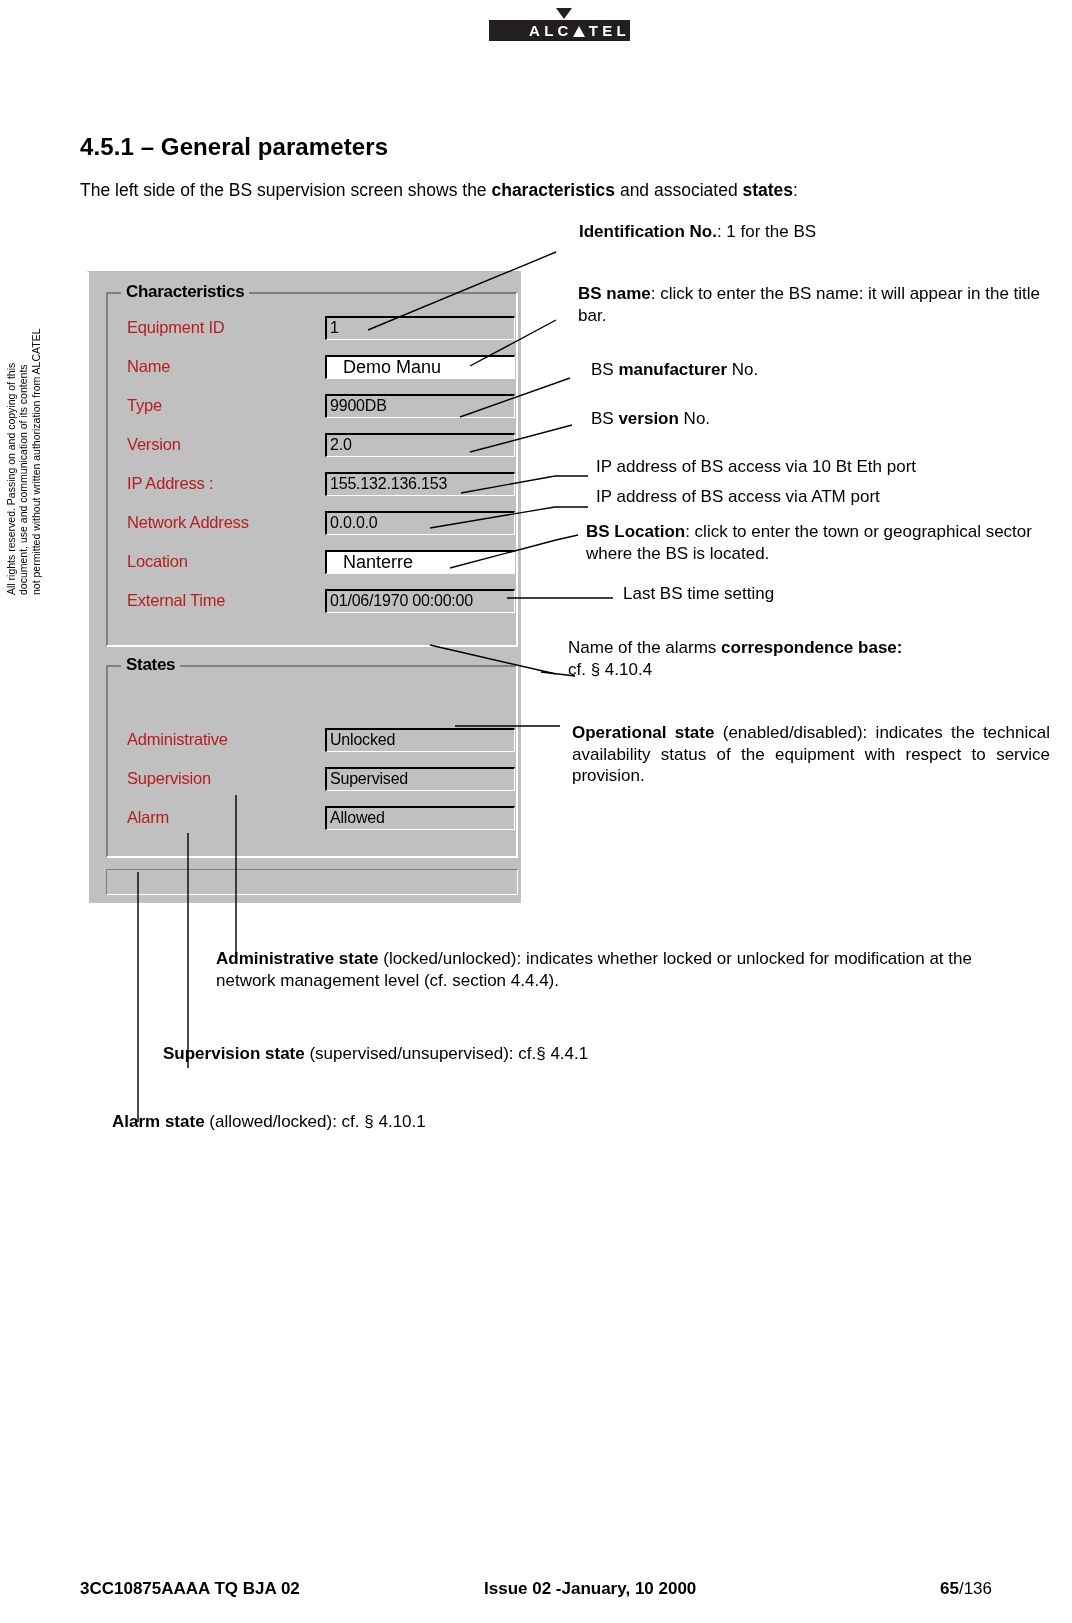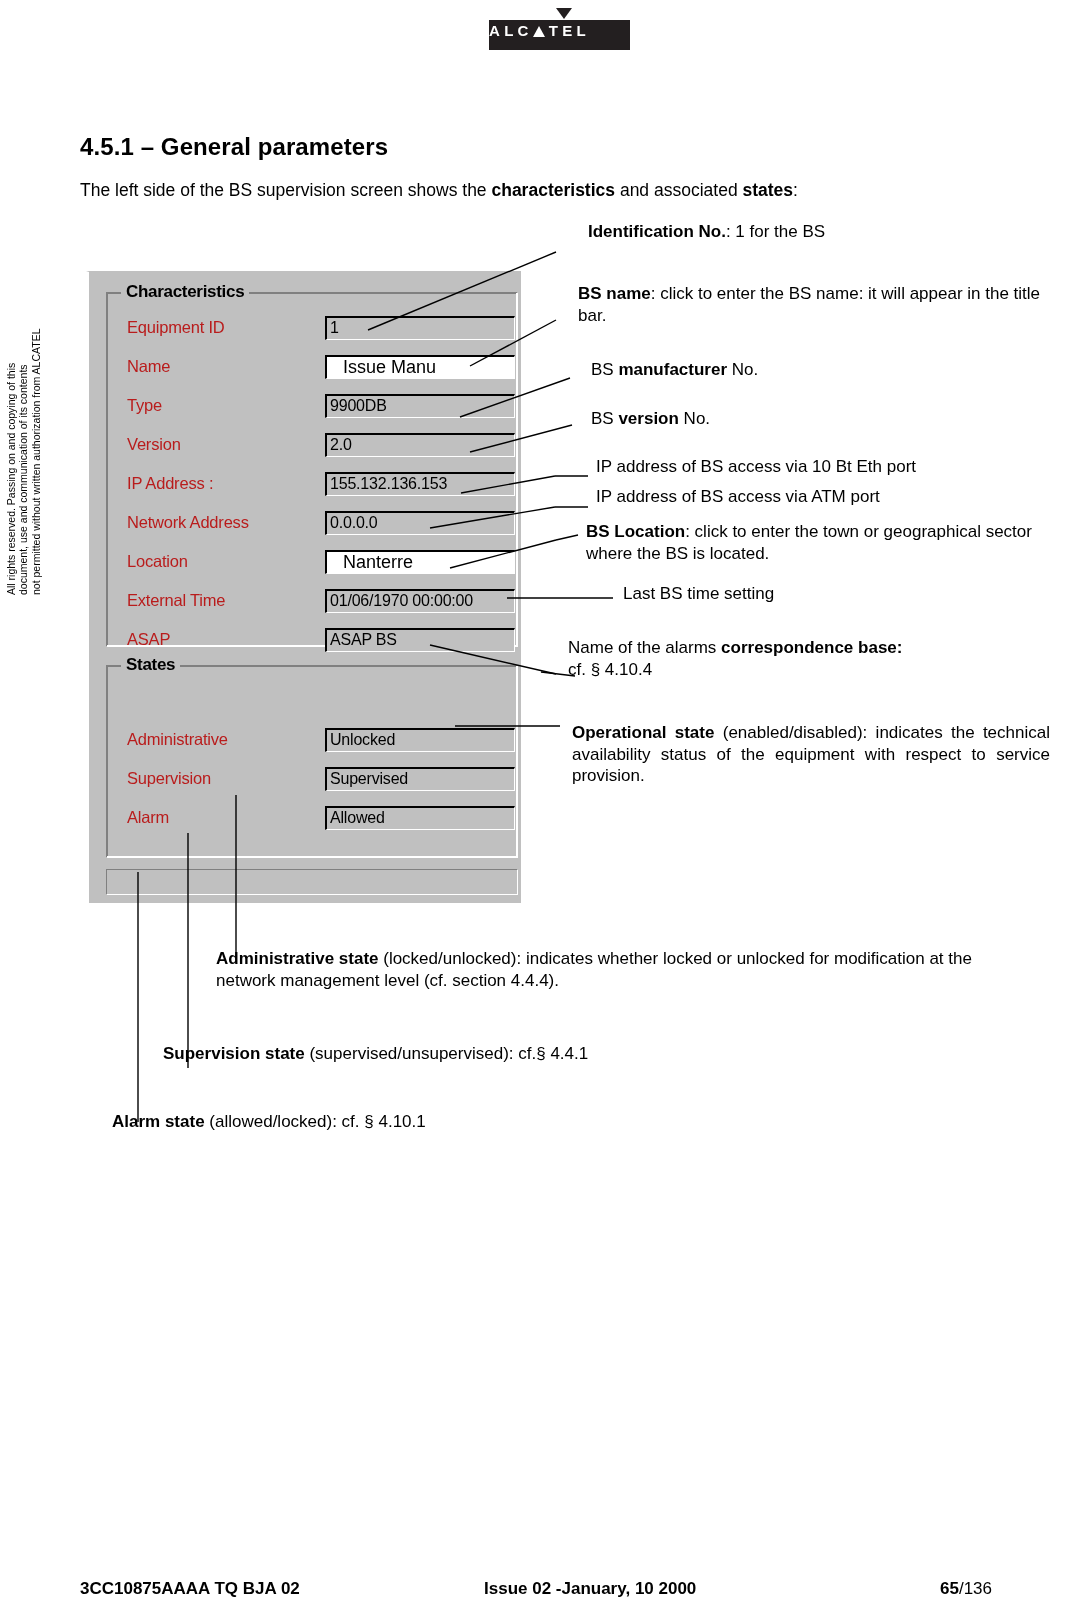--- a/index.html
+++ b/index.html
@@ -32,27 +32,27 @@
     height: 0;
     border-left: 8px solid transparent;
     border-right: 8px solid transparent;
     border-top: 11px solid #231f20;
   }
   #logo-box {
     position: absolute;
     left: 0px;
     top: 12px;
     width: 141px;
-    height: 30px;
+    height: 21px;
     background: #231f20;
     color: #ffffff;
     font-weight: bold;
     font-size: 15px;
     letter-spacing: 4.3px;
-    text-align: left;
+    text-align: right;
     line-height: 21px;
     white-space: nowrap;
   }
   #logo-box .tri {
     display: inline-block;
     width: 0;
     height: 0;
     border-left: 6px solid transparent;
     border-right: 6px solid transparent;
     border-bottom: 11px solid #ffffff;
@@ -248,21 +248,21 @@
   <div id="dialog-inner">
 
     <div class="group-box" id="group-characteristics">
       <div class="group-title">Characteristics</div>
       <div class="field-row" style="top:25px">
         <div class="field-label">Equipment ID</div>
         <div class="field-value">1</div>
       </div>
       <div class="field-row" style="top:64px">
         <div class="field-label">Name</div>
-        <div class="field-value editable">Issue Manu</div>
+        <div class="field-value editable">Demo Manu</div>
       </div>
       <div class="field-row" style="top:103px">
         <div class="field-label">Type</div>
         <div class="field-value">9900DB</div>
       </div>
       <div class="field-row" style="top:142px">
         <div class="field-label">Version</div>
         <div class="field-value">2.0</div>
       </div>
       <div class="field-row" style="top:181px">
@@ -273,24 +273,20 @@
         <div class="field-label">Network Address</div>
         <div class="field-value">0.0.0.0</div>
       </div>
       <div class="field-row" style="top:259px">
         <div class="field-label">Location</div>
         <div class="field-value editable">Nanterre</div>
       </div>
       <div class="field-row" style="top:298px">
         <div class="field-label">External Time</div>
         <div class="field-value">01/06/1970 00:00:00</div>
-      </div>
-      <div class="field-row" style="top:337px">
-        <div class="field-label">ASAP</div>
-        <div class="field-value">ASAP BS</div>
       </div>
     </div>
 
     <div class="group-box" id="group-states">
       <div class="group-title">States</div>
       <div class="field-row" style="top:64px">
         <div class="field-label">Administrative</div>
         <div class="field-value">Unlocked</div>
       </div>
       <div class="field-row" style="top:142px">
@@ -334,21 +330,21 @@
   <line x1="455" y1="726" x2="560" y2="726" stroke="#000" stroke-width="1.4"></line>
 
   <line x1="236" y1="795" x2="236" y2="960" stroke="#000" stroke-width="1.4"></line>
   <line x1="236" y1="960" x2="236" y2="960" stroke="#000" stroke-width="1.4"></line>
 
   <line x1="188" y1="833" x2="188" y2="1068" stroke="#000" stroke-width="1.4"></line>
 
   <line x1="138" y1="872" x2="138" y2="1122" stroke="#000" stroke-width="1.4"></line>
 </svg>
 
-<div class="callout" style="left:579px; top:221px; width:480px;margin-left:9px;"><b>Identification  No.</b><span>: 1 for the BS</span></div>
+<div class="callout" style="left:579px; top:221px; width:480px;"><b>Identification  No.</b><span>: 1 for the BS</span></div>
 
 <div class="callout" style="left:578px; top:283px; width:485px;"><b>BS name</b><span>: click to enter the BS name: it will appear in the title bar.</span></div>
 
 <div class="callout" style="left:591px; top:359px; width:400px;"><span>BS </span><b>manufacturer</b><span> No.</span></div>
 
 <div class="callout" style="left:591px; top:408px; width:400px;"><span>BS </span><b>version</b><span> No.</span></div>
 
 <div class="callout" style="left:596px; top:456px; width:440px;">IP address of BS access via 10 Bt Eth port</div>
 
 <div class="callout" style="left:596px; top:486px; width:440px;">IP address of BS access via ATM port</div>

